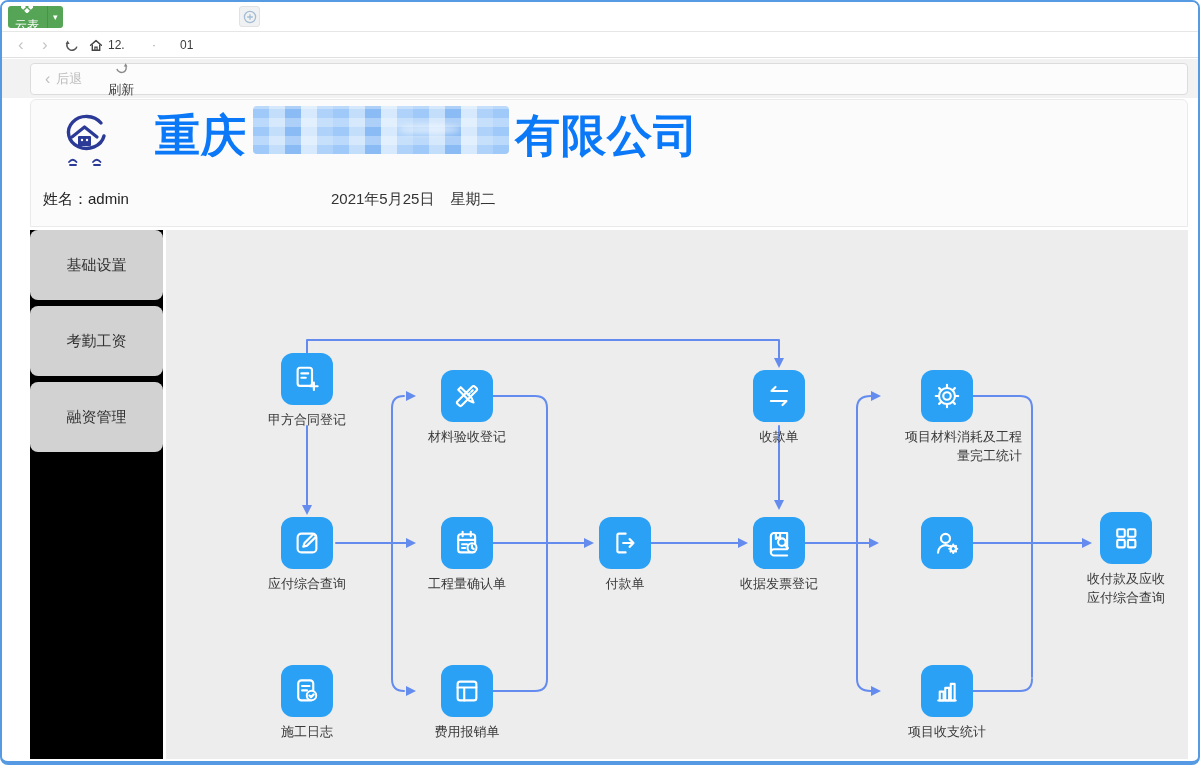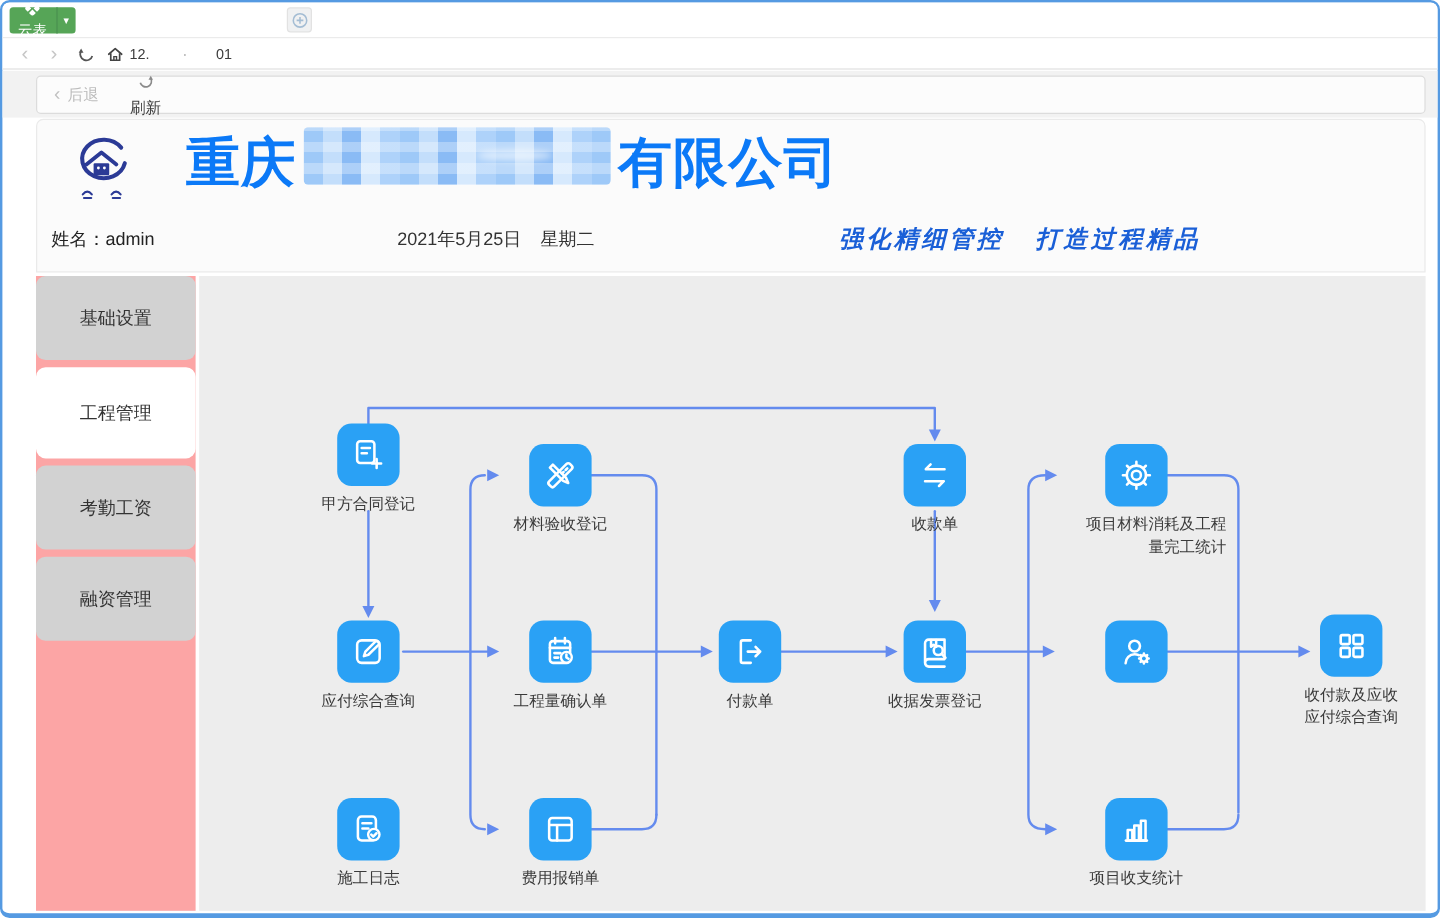--- a/index.html
+++ b/index.html
@@ -42,21 +42,21 @@
     filter: blur(.6px);
   }
   .mosaic::after { content:""; position:absolute; right:48px; top:19px; width:64px; height:9px; background:rgba(255,255,255,.6); border-radius:50%; filter:blur(3px); }
   .hdr-row { position:absolute; left:0; top:86px; width:100%; height:28px; }
   .user { position:absolute; left:12px; top:4px; font-size:15px; color:#222; }
   .date { position:absolute; left:300px; top:4px; font-size:15px; color:#333; }
   .date .wk { margin-left:16px; }
   .slogan { position:absolute; left:668px; top:0; font-family:"Liberation Serif", serif; font-style:italic; font-weight:bold; font-size:20px; color:#1a5fd7; letter-spacing:3px; }
   .slogan .gap { display:inline-block; width:26px; }
   
-  .sidebar { position:absolute; left:28px; top:228px; width:133px; height:529px; background:#fca5a5; }
+  .sidebar { position:absolute; left:28px; top:228px; width:133px; height:529px; background:#000000; }
   .side-item { height:70px; margin-bottom:6px; background:#d2d2d2; border-radius:8px; display:flex; align-items:center; justify-content:center; font-size:15px; color:#333; cursor:pointer; }
   .side-item.active { height:76px; background:#ffffff; }
   
   .content { position:absolute; left:164px; top:228px; width:1022px; height:529px; background:#ededed; }
   .flow-svg { position:absolute; left:0; top:0; pointer-events:none; }
   .flow-line { stroke: var(--connector, #648bee); stroke-width:2; fill:none; stroke-linecap:round; stroke-linejoin:round; }
   .flow-arrow { fill: var(--connector, #648bee); }
   .node { position:absolute; width:150px; text-align:center; cursor:pointer; }
   .node-icon { width:52px; height:52px; margin:0 auto; background:var(--accent,#2aa1f5); border-radius:12px; display:flex; align-items:center; justify-content:center; }
   .node-label { margin-top:6px; font-size:13px; color:#3a3a3a; line-height:1.45; white-space:pre-line; }
@@ -141,29 +141,25 @@
     <div class="company">
       <span>重庆</span>
       <span class="mosaic"></span>
       <span>有限公司</span>
     </div>
     <div class="hdr-row">
       <span class="user">姓名：admin</span>
       <span class="date">
         <span>2021年5月25日</span><span class="wk">星期二</span>
       </span>
-      <span class="slogan">
-        <span>强化精细管控</span><span class="gap"></span><span>打造过程精品</span>
-      </span>
     </div>
   </div>
 
   <div class="sidebar">
       <div class="side-item">基础设置</div>
-      <div class="side-item active">工程管理</div>
       <div class="side-item">考勤工资</div>
       <div class="side-item">融资管理</div>
     </div>
 
   <div class="content"></div>
 
   <svg class="flow-svg" width="1200" height="765">
     <path class="flow-line" d="M305 364 V338 H777 V356"></path>
     <path class="flow-line" d="M305 424 V503"></path>
     <path class="flow-line" d="M777 424 V498"></path>

